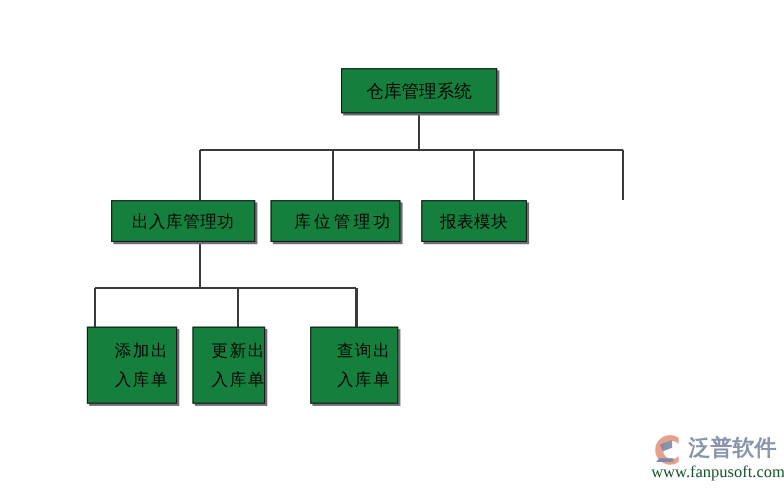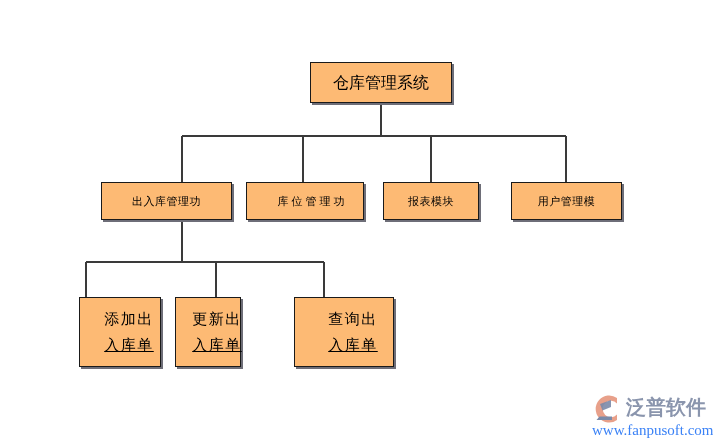--- a/index.html
+++ b/index.html
@@ -27,21 +27,21 @@
     position: absolute;
     left: 0;
     top: 0;
     width: 713px;
     height: 447px;
   }
 
   .node {
     position: absolute;
     box-sizing: border-box;
-    background: #fdba74;
+    background: #15803d;
     border: 1px solid #1a1a1a;
     box-shadow: 2px 2px 0 0 #6e6e78;
     display: flex;
     flex-direction: column;
     align-items: center;
     justify-content: center;
     color: #000000;
     z-index: 2;
   }
 
@@ -58,21 +58,21 @@
     width: 142px;
     height: 41px;
     font-size: 16px;
     letter-spacing: 0px;
   }
 
   
   .node-l2 {
     top: 182px;
     height: 38px;
-    font-size: 11px;
+    font-size: 15px;
   }
   #node-inout {
     left: 101px;
     width: 131px;
     letter-spacing: 0.5px;
   }
   #node-location {
     left: 246px;
     width: 118px;
     letter-spacing: 3px;
@@ -93,34 +93,32 @@
   
   .node-l3 {
     top: 297px;
     height: 70px;
     font-size: 15px;
     letter-spacing: 1.5px;
     padding-left: 18px;
   }
   .node-l3 .node-line + .node-line {
     margin-top: 11px;
-    text-decoration: underline;
   }
   #node-add {
     left: 79px;
     width: 82px;
   }
   #node-update {
     left: 175px;
     width: 66px;
   }
   #node-query {
     left: 282px;
-    width: 100px;
-    margin-left: 12px;
+    width: 80px;
   }
 
   
   #watermark {
     position: absolute;
     left: 590px;
     top: 392px;
     width: 118px;
     height: 50px;
     z-index: 3;
@@ -142,21 +140,21 @@
     letter-spacing: 0px;
     line-height: 30px;
     white-space: nowrap;
   }
   #watermark-url {
     position: absolute;
     left: 2px;
     top: 30px;
     font-family: "Liberation Serif", "DejaVu Serif", serif;
     font-size: 15px;
-    color: #3b82f6;
+    color: #14532d;
     letter-spacing: 0px;
     white-space: nowrap;
   }
 </style>
 </head>
 <body>
 
 <div id="diagram-canvas">
 
   <svg id="connector-layer" viewBox="0 0 713 447" width="713" height="447" xmlns="http://www.w3.org/2000/svg">
@@ -186,23 +184,20 @@
   </div>
 
   <div class="node node-l2" id="node-inout">
     <span class="node-line">出入库管理功</span>
   </div>
   <div class="node node-l2" id="node-location">
     <span class="node-line">库位管理功</span>
   </div>
   <div class="node node-l2" id="node-report">
     <span class="node-line">报表模块</span>
-  </div>
-  <div class="node node-l2" id="node-user">
-    <span class="node-line">用户管理模</span>
   </div>
 
   <div class="node node-l3" id="node-add">
     <span class="node-line">添加出</span>
     <span class="node-line">入库单</span>
   </div>
   <div class="node node-l3" id="node-update">
     <span class="node-line">更新出</span>
     <span class="node-line">入库单</span>
   </div>

